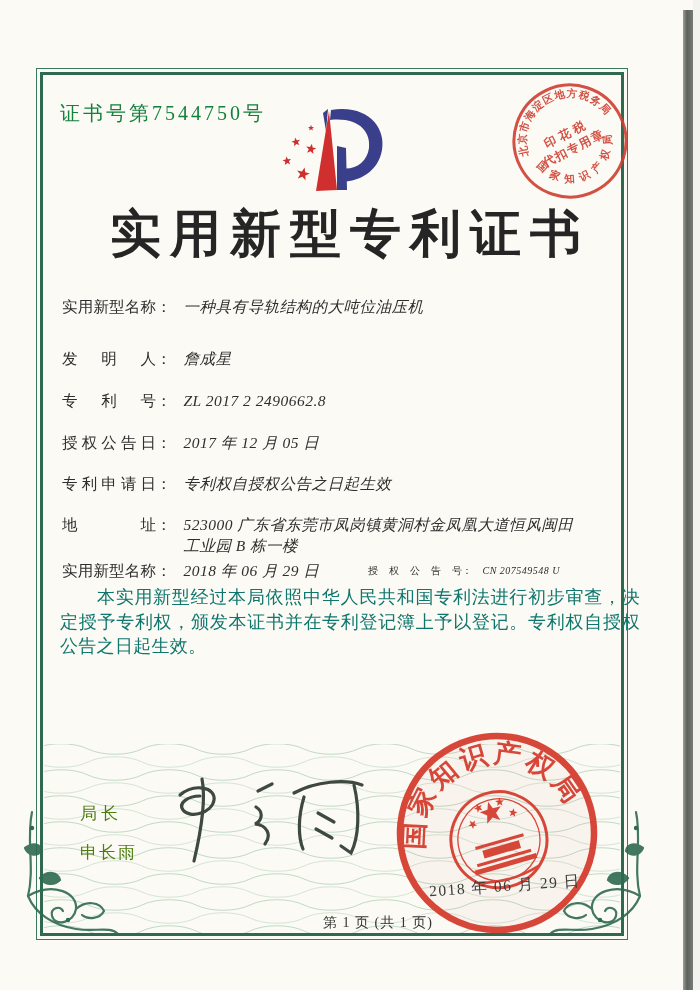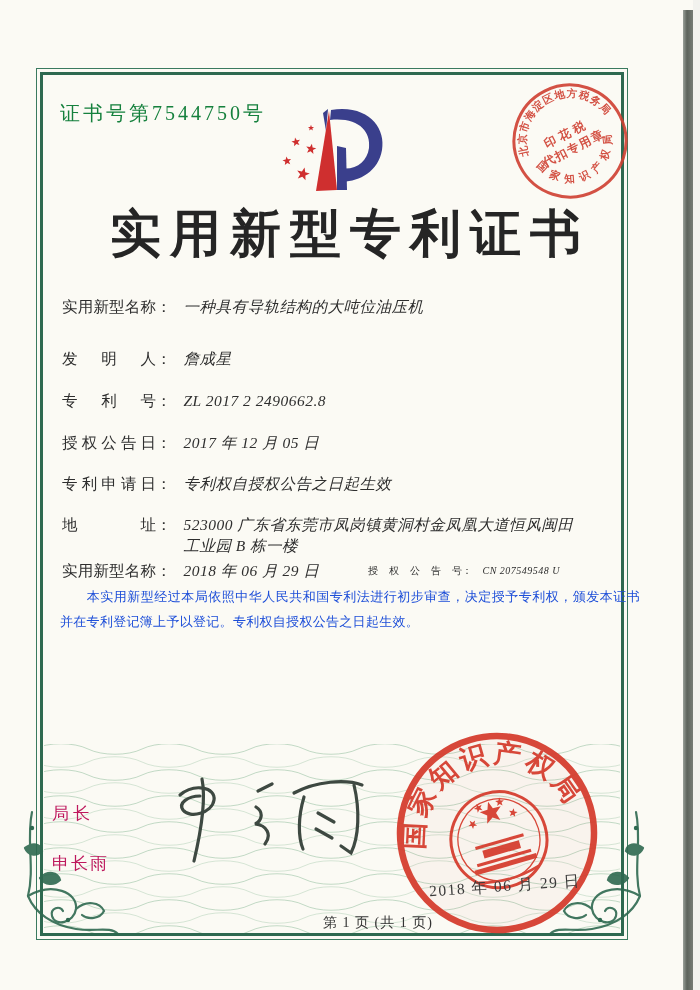--- a/index.html
+++ b/index.html
@@ -27,26 +27,26 @@
   .fields { position:absolute; left:62px; top:0; width:576px; z-index:4; color:#2e2e2e; }
   .frow { position:absolute; left:0; font-size:15.5px; line-height:21px; white-space:nowrap; }
   .flabel { display:inline-block; vertical-align:top;font-family:Liberation Serif, serif; }
   .ltext { display:inline-block; font-style:normal; width:94px; text-align:justify; text-align-last:justify; }
   .colon { font-style:normal; }
   .fvalue { display:inline-block; margin-left:8px; vertical-align:top; letter-spacing:.5px;font-style:italic; }
   .fvalue.pre { white-space:pre-line; }
   .frow2 { position:absolute; font-size:10px; line-height:21px; white-space:nowrap; }
 
   .paras { position:absolute; left:60px; top:585px; width:580px; z-index:4; }
-  .paras p { font-size:13px; line-height:24.6px; text-indent:2.05em; text-align:justify;
-    color:#1d4ed8; letter-spacing:.3px; }
-
-  .signer { position:absolute; left:52px; top:802px; z-index:4; color:#be185d; }
+  .paras p { font-size:18px; line-height:24.6px; text-indent:2.05em; text-align:justify;
+    color:#0f766e; letter-spacing:.3px; }
+
+  .signer { position:absolute; left:80px; top:802px; z-index:4; color:#4d7c0f; }
   .signer .st { font-size:17px; letter-spacing:4px; }
-  .signer .sn { font-size:17px; letter-spacing:2px; margin-top:27px; }
+  .signer .sn { font-size:17px; letter-spacing:2px; margin-top:16px; }
 
   .signature { position:absolute; left:150px; top:765px; z-index:5; }
 
   .tax-stamp { position:absolute; left:503px; top:74px; z-index:6; }
   .seal { position:absolute; left:392px; top:728px; z-index:5; }
   .seal-date { position:absolute; left:398px; top:876px; width:214px; text-align:center;
     font-size:15.5px; letter-spacing:1.5px; color:#3a3a3a; transform:rotate(-4deg); z-index:6; }
 
   .footer { position:absolute; left:36px; top:914px; width:684px; text-align:center;
     font-size:14px; color:#333; z-index:4; letter-spacing:1px; }

